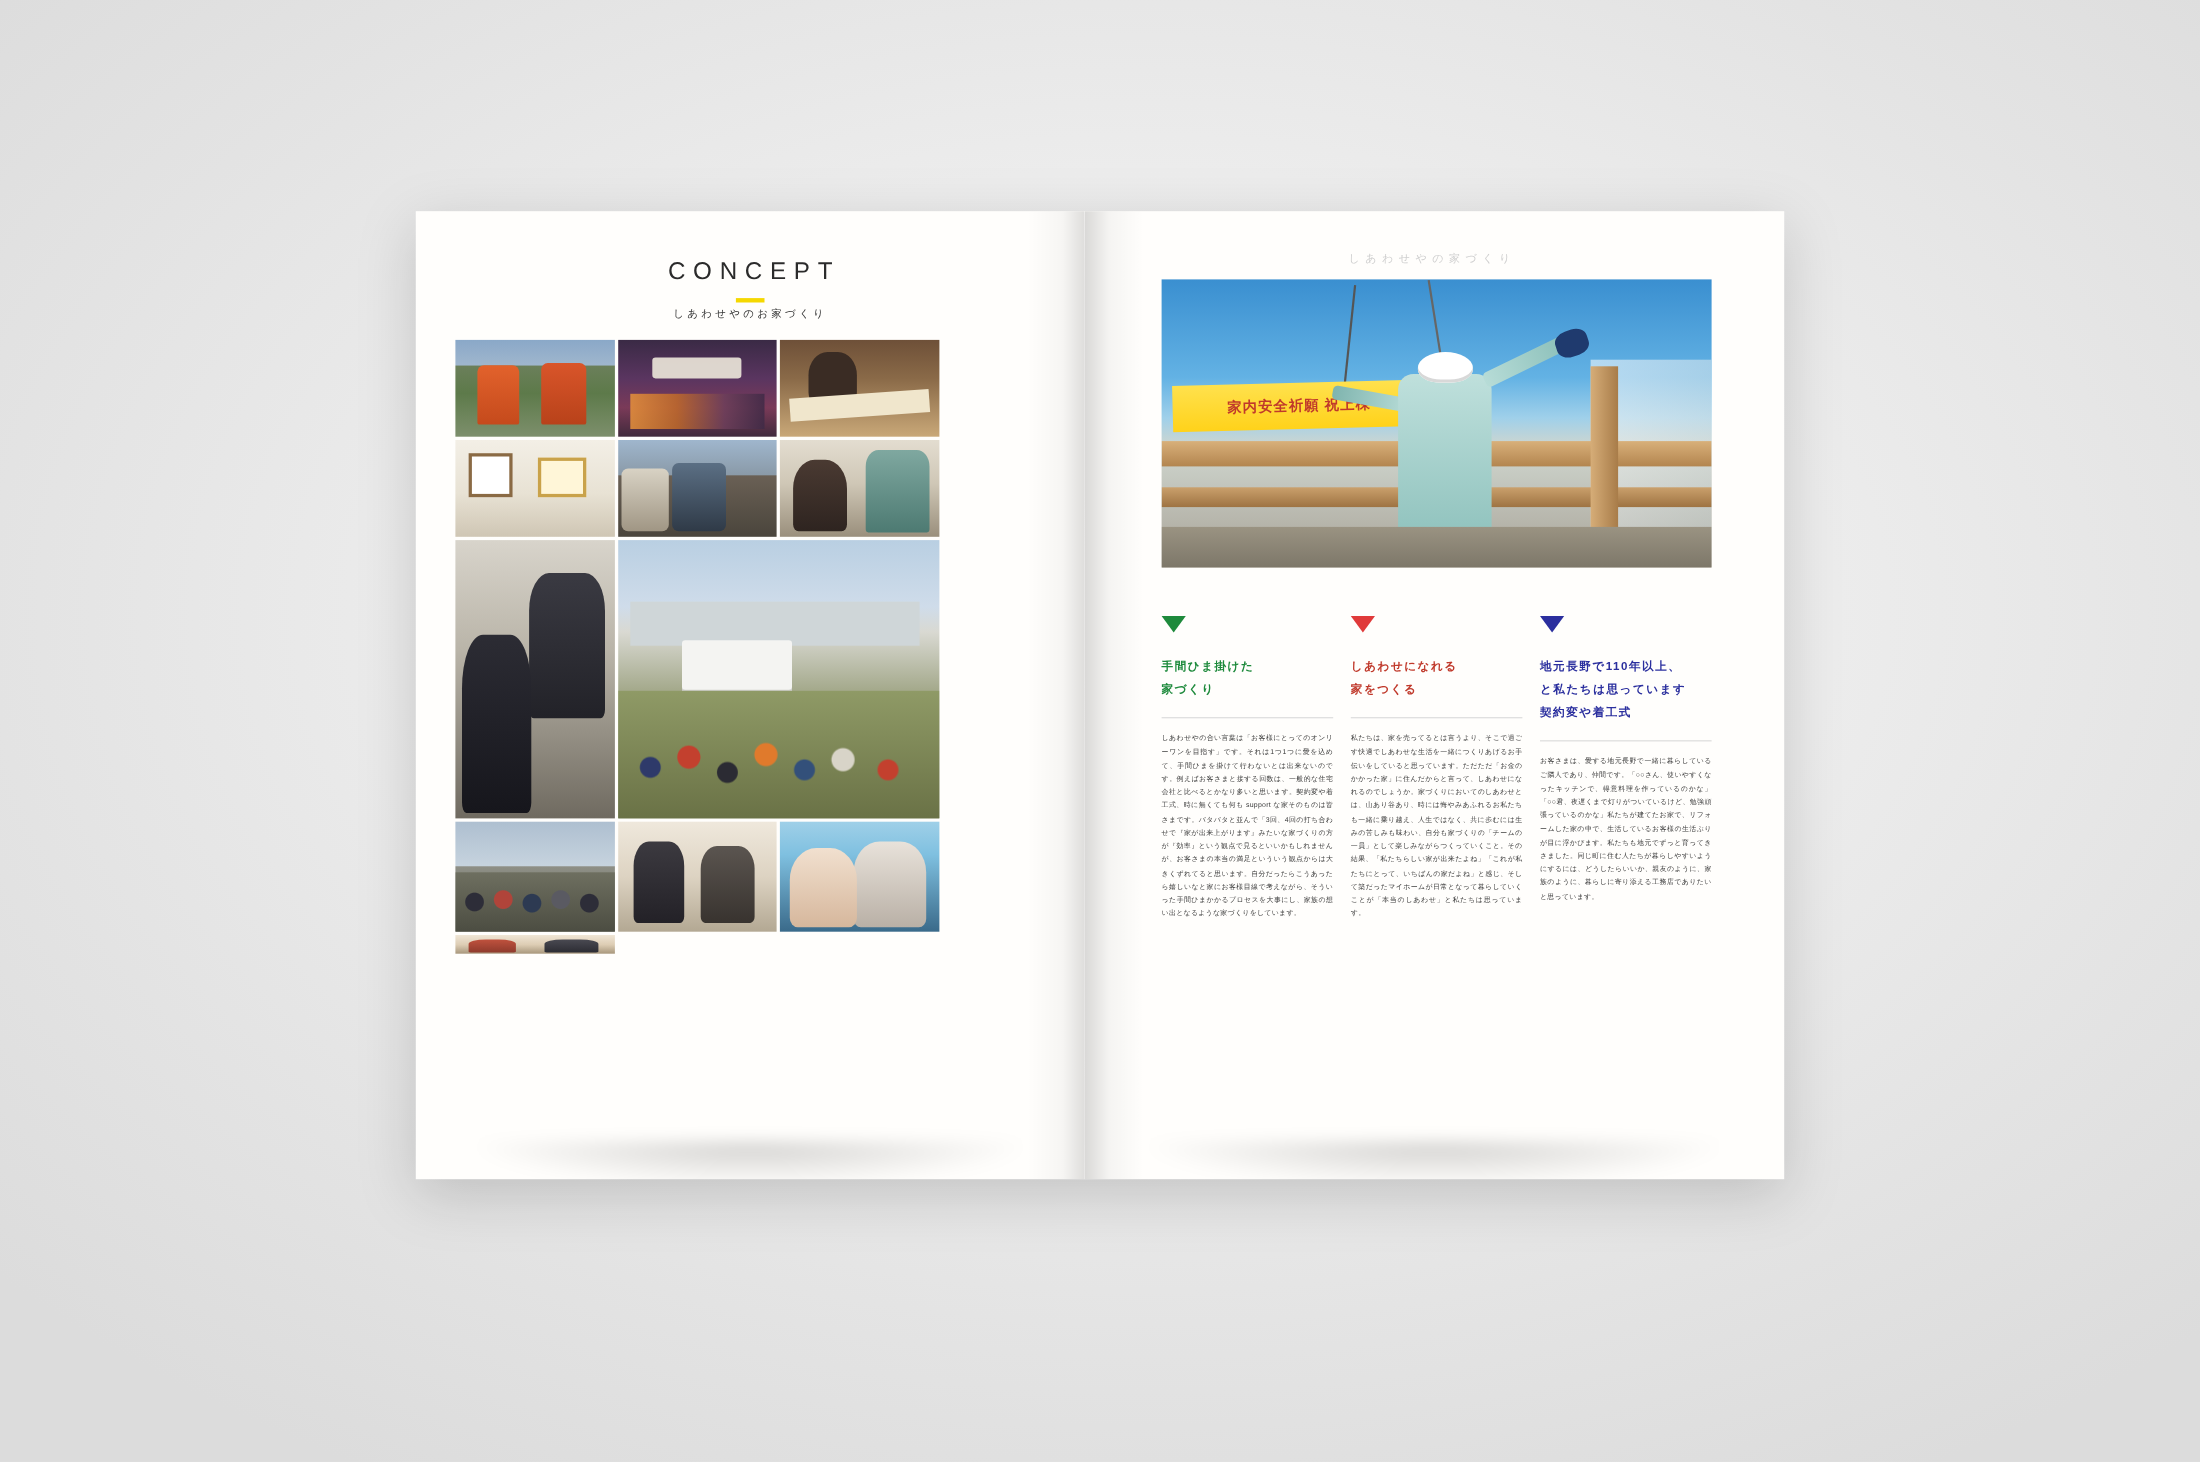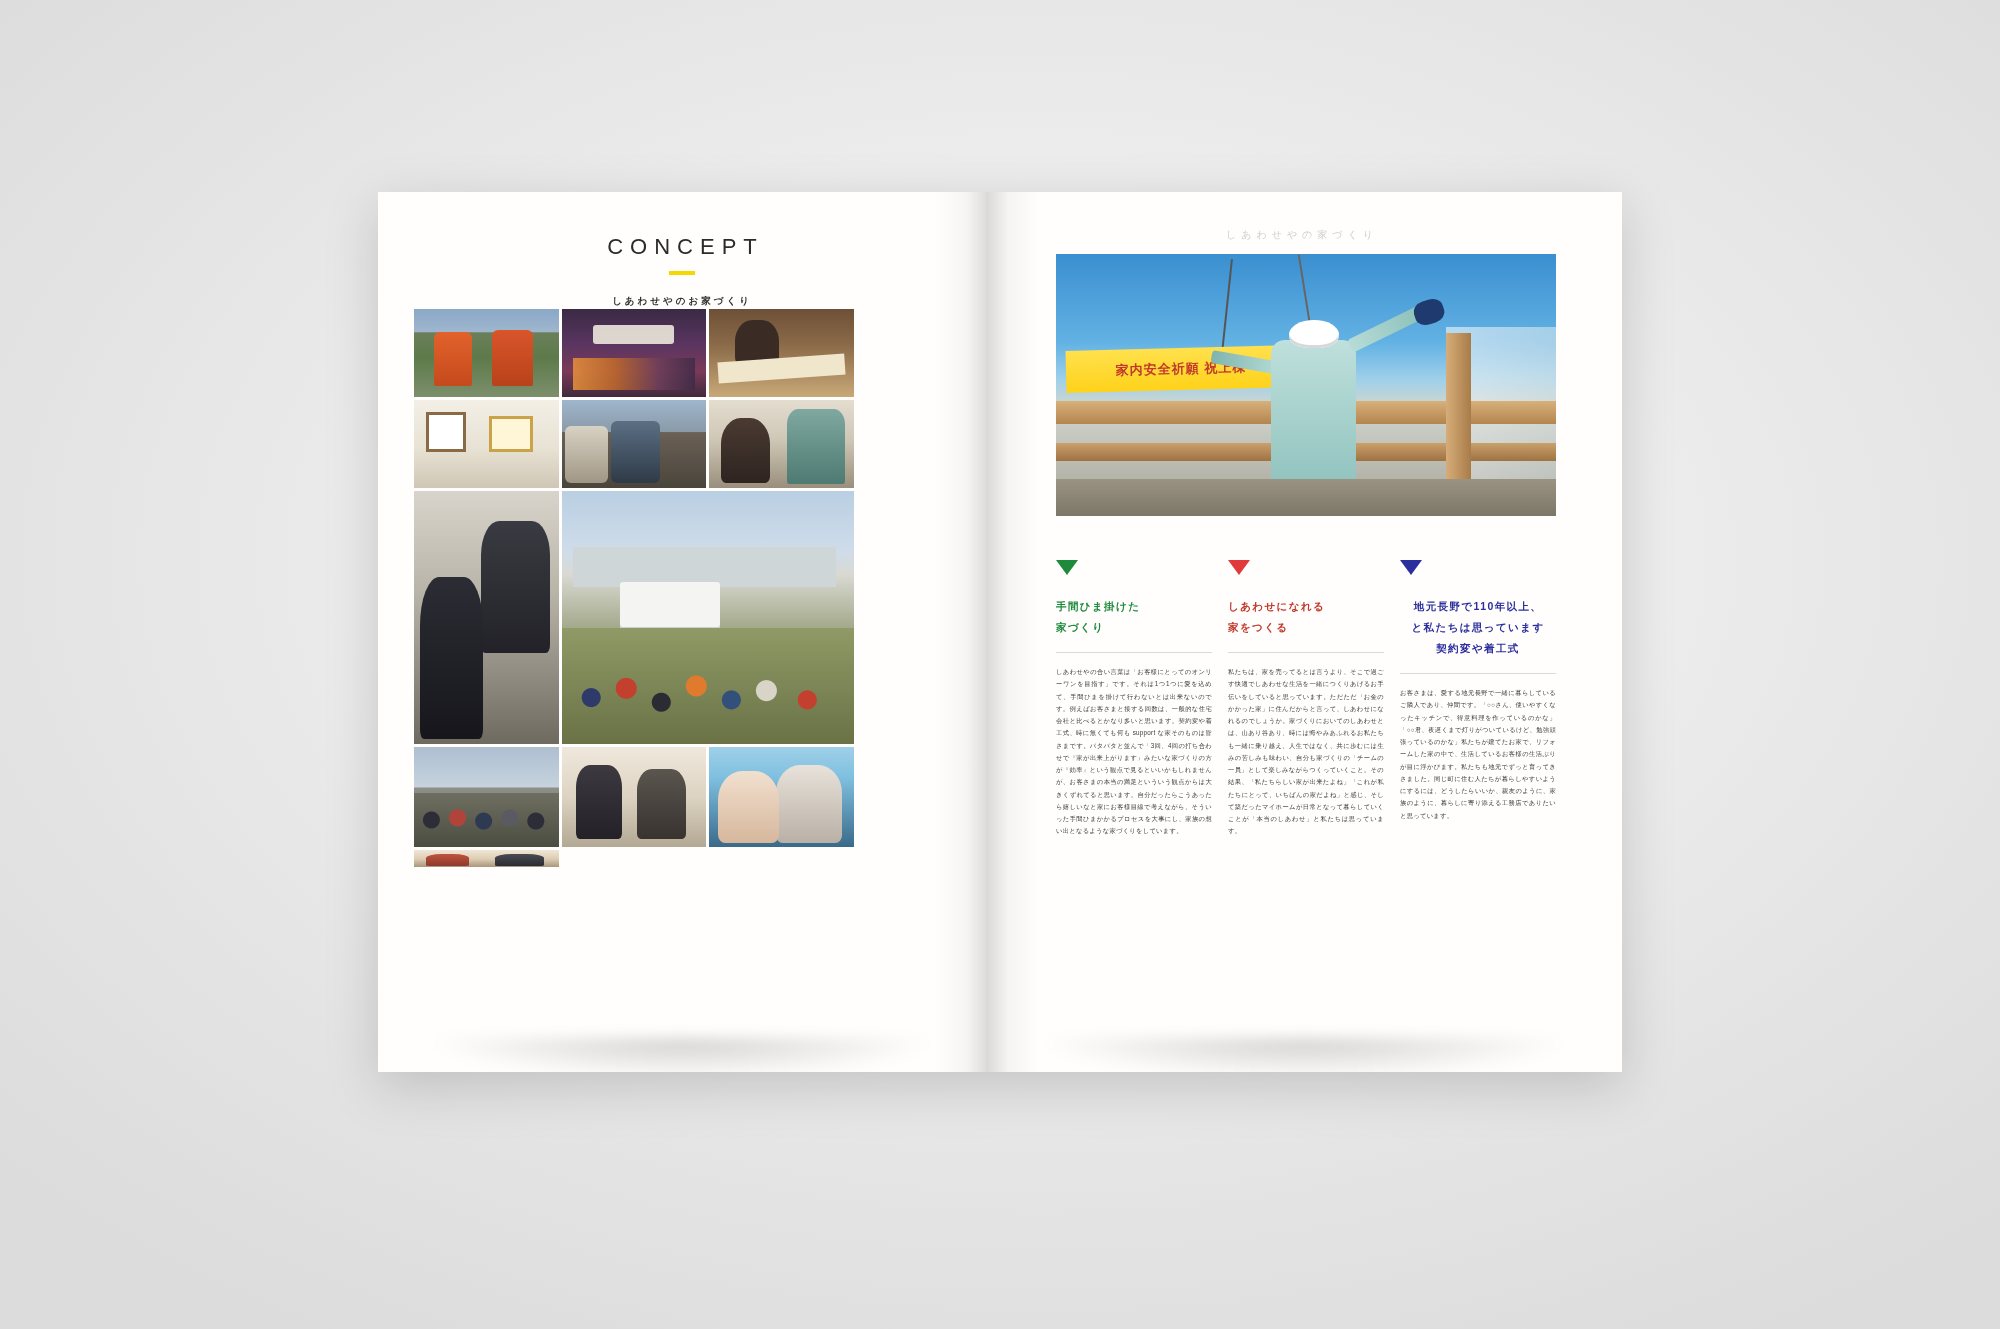--- a/index.html
+++ b/index.html
@@ -81,25 +81,24 @@
     font-weight: 400;
     padding-left: 7px;
   }
   .concept-rule {
     width: 26px;
     height: 4px;
     background: #f5d800;
     margin: 11px auto 0;
   }
   .concept-sub {
-    margin-top: 20px;
+    margin-top: 4px;
     font-size: 9.5px;
     letter-spacing: 3px;
     color: #333;
-    font-weight: bold;
   }
 
   
   .mosaic {
     position: absolute;
     left: 36px;
     top: 117px;
     width: 440px;
     height: 558px;
     display: grid;
@@ -292,21 +291,21 @@
   .a-blue  { border-top-color: #2b2f9e; }
   .col h3 {
     margin: 0;
     font-size: 10.5px;
     line-height: 2.0;
     letter-spacing: 1.4px;
     font-weight: bold;
     color: #c0392b;
   }
   .col.g h3 { color: #1e8a3c; }
-  .col.b h3 { color: #2b2f9e; text-align: center; }
+  .col.b h3 { color: #2b2f9e; }
   .divider {
     margin-top: 14px;
     height: 1px;
     background: #d9d9d9;
   }
   .col p {
     margin: 13px 0 0 0;
     font-size: 6.3px;
     line-height: 1.95;
     letter-spacing: 0.25px;

